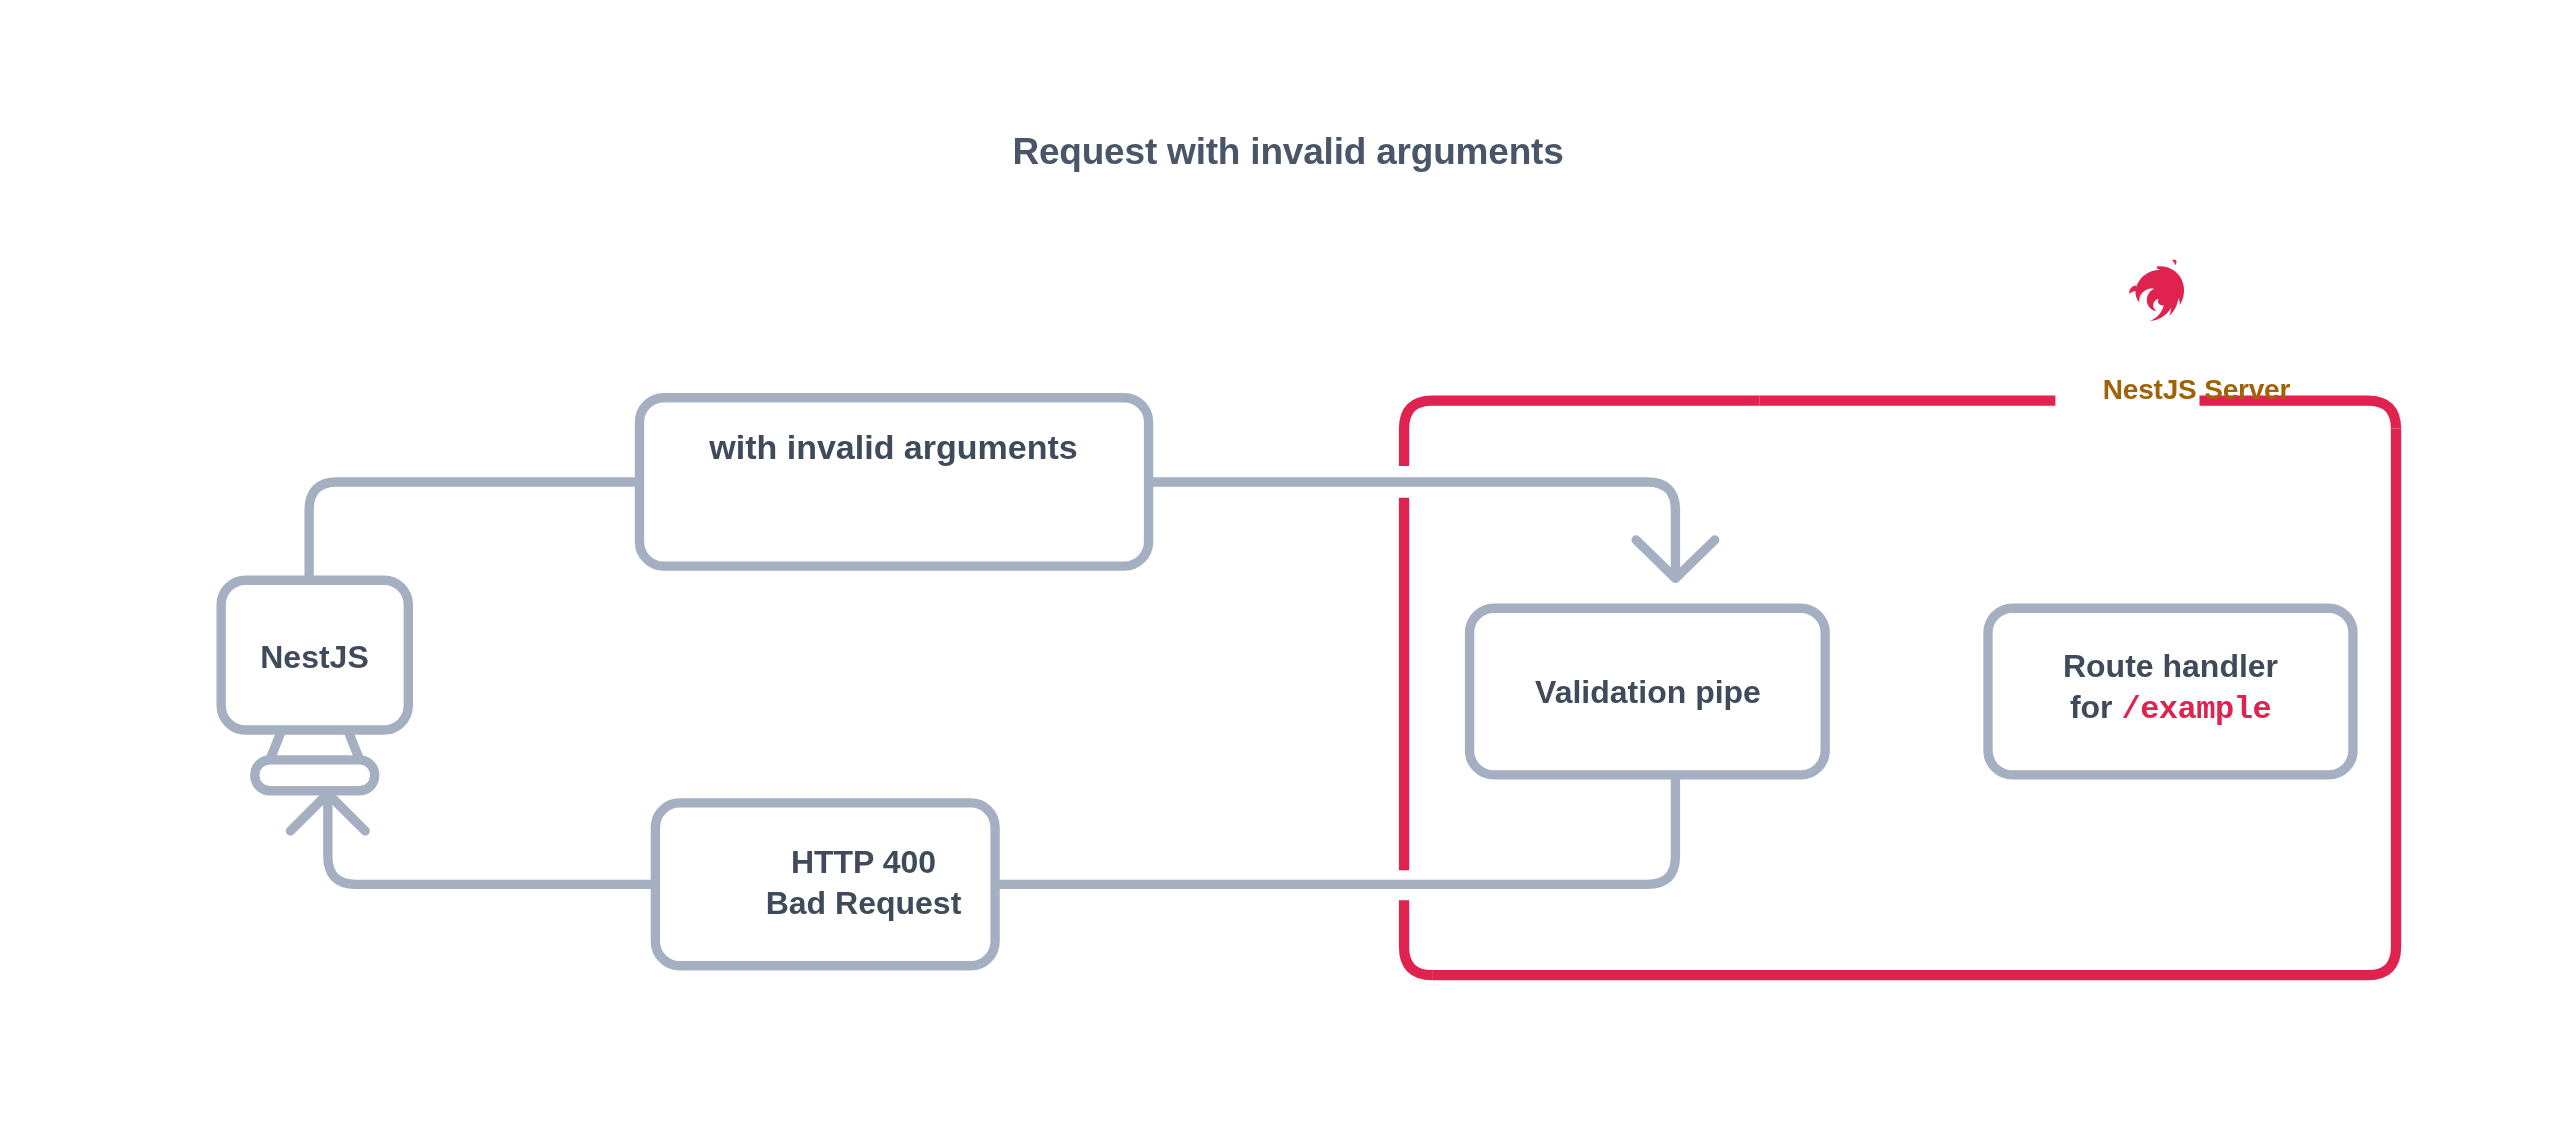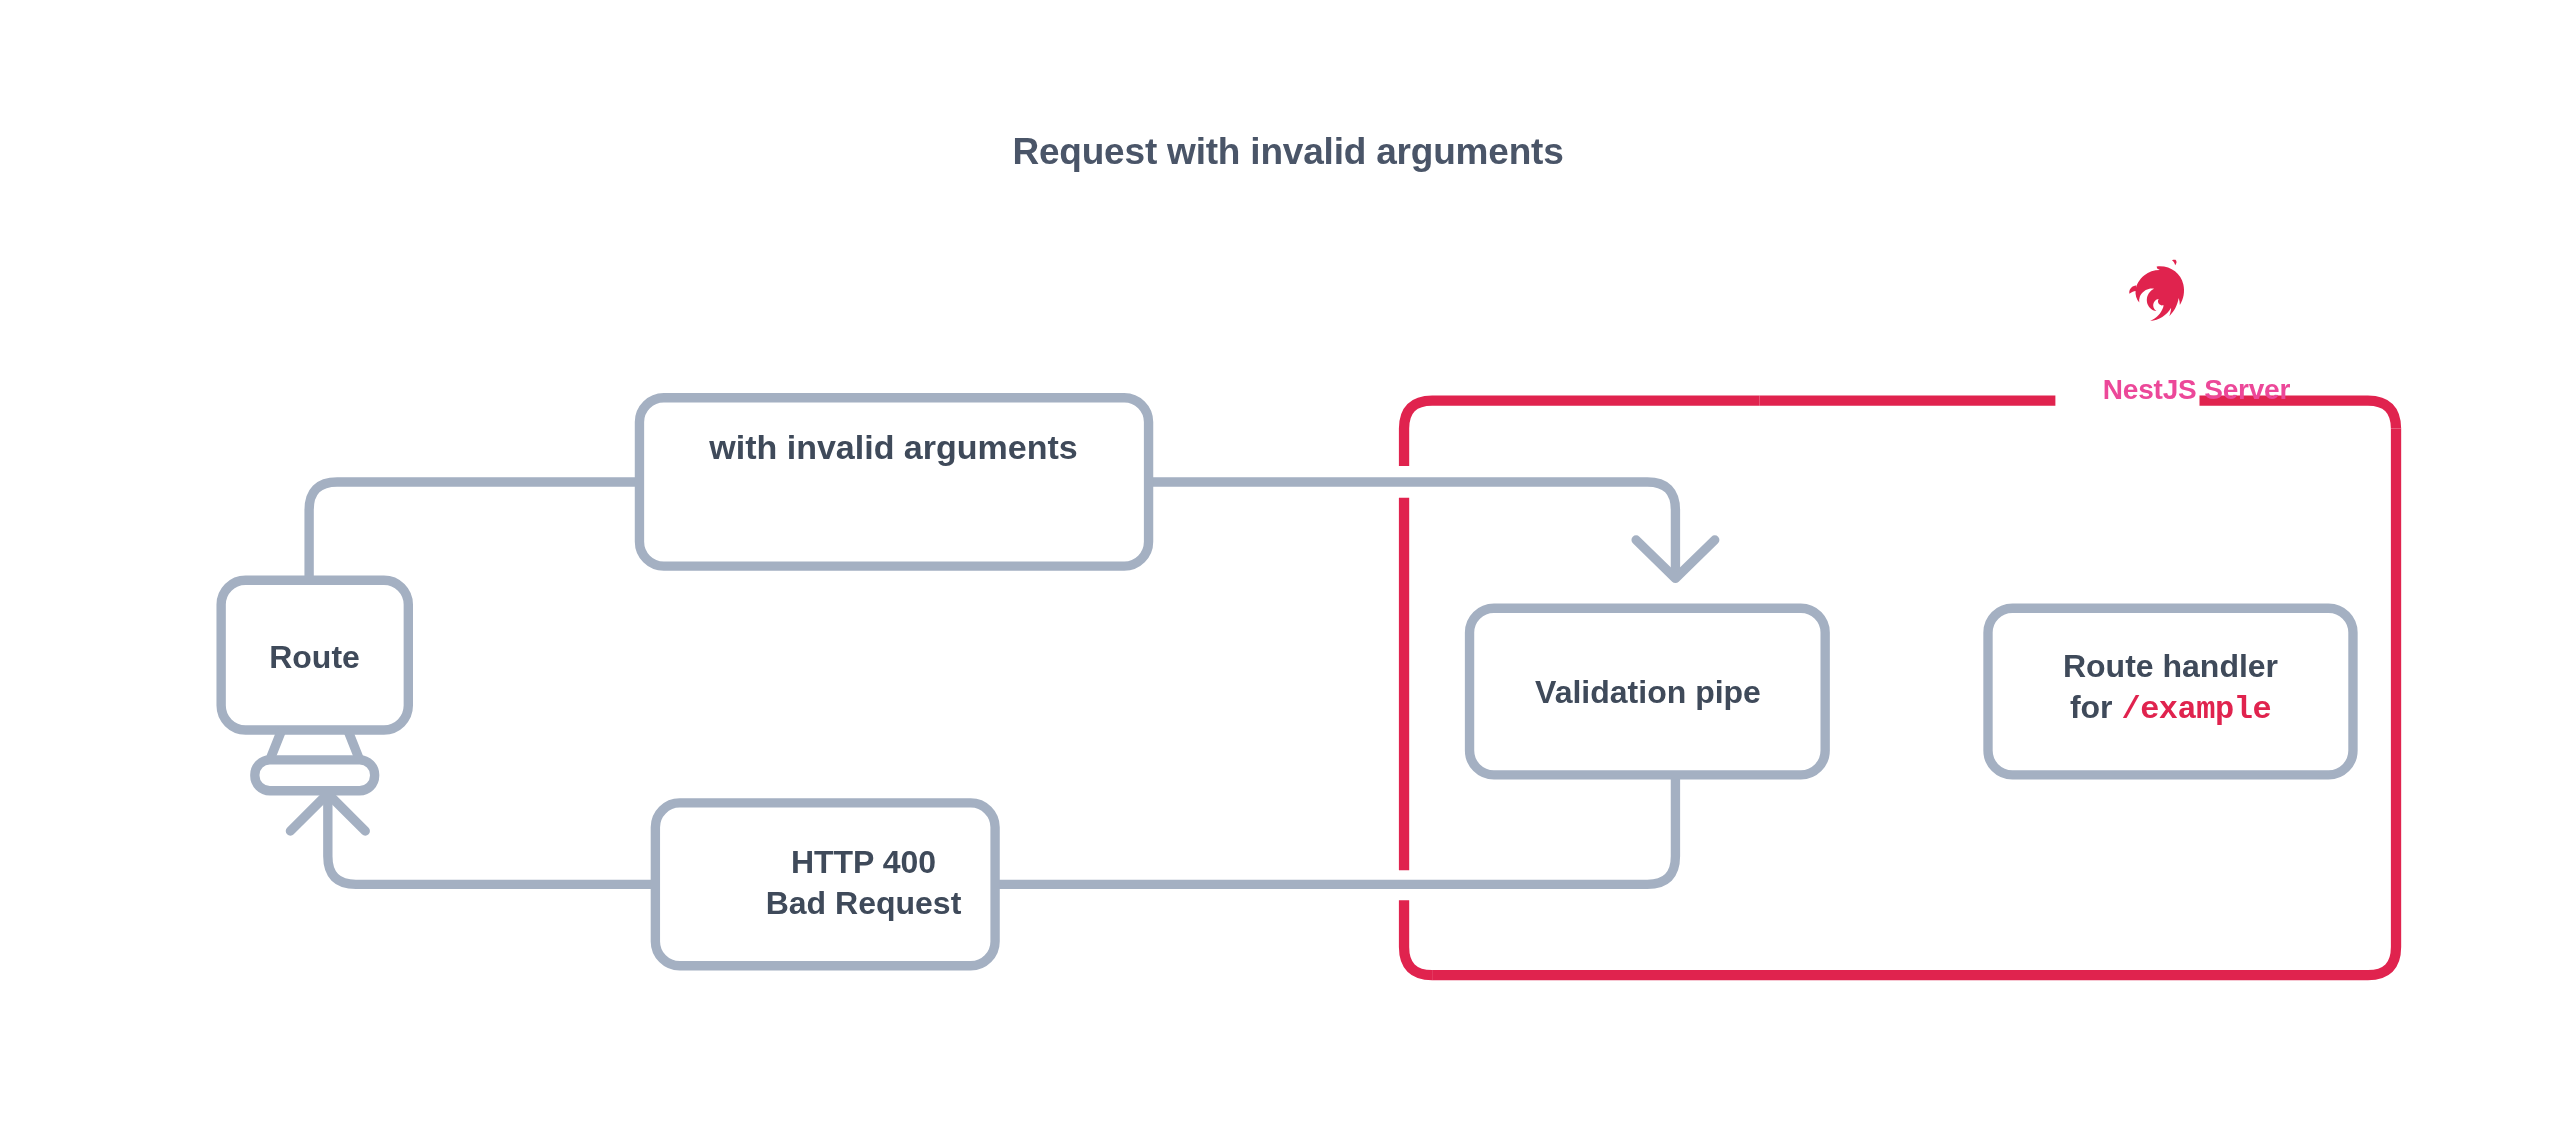--- a/index.html
+++ b/index.html
@@ -83,21 +83,21 @@
     font-size: 32px;
   }
   #server-label {
     position: absolute;
     left: 2056px;
     top: 374px;
     width: 281px;
     text-align: center;
     font-size: 28px;
     font-weight: bold;
-    color: #ec4899;
+    color: #a16207;
     letter-spacing: -0.2px;
   }
   #nest-logo {
     position: absolute;
     left: 2114px;
     top: 251px;
     width: 103px;
     height: 103px;
   }
 </style>
@@ -168,21 +168,21 @@
       <path d="M13.5 21.4c-1.6.2-3 1.2-3.7 2.6-.3.7-.4 1.4-.3 2.1l.1.5.4-.3c1-.8 2.2-1.3 3.5-1.4l.6-.1-.1-.6c-.2-1-.3-2-.2-2.9l-.3.1z"></path>
     </g>
   </svg>
 
   <div id="server-label">NestJS Server</div>
 
   <div class="node-label" id="label-request">
     <div>with invalid arguments</div>
   </div>
 
-  <div class="node-label" id="label-client">Route</div>
+  <div class="node-label" id="label-client">NestJS</div>
 
   <div class="node-label" id="label-validation">Validation pipe</div>
 
   <div class="node-label" id="label-route">
     <div>Route handler</div>
     <div>
       <span>for </span><span class="mono-path">/example</span>
     </div>
   </div>
 

